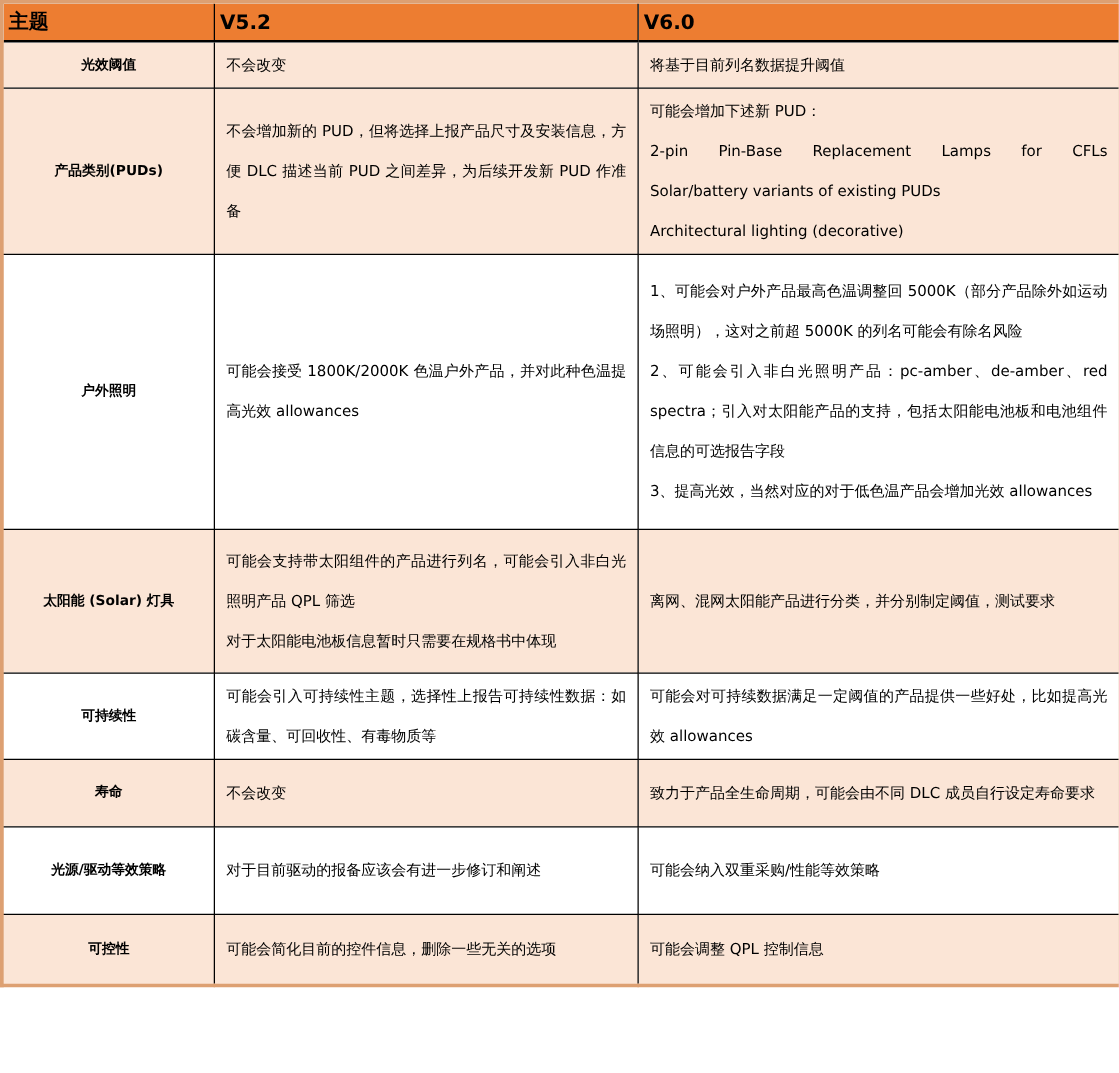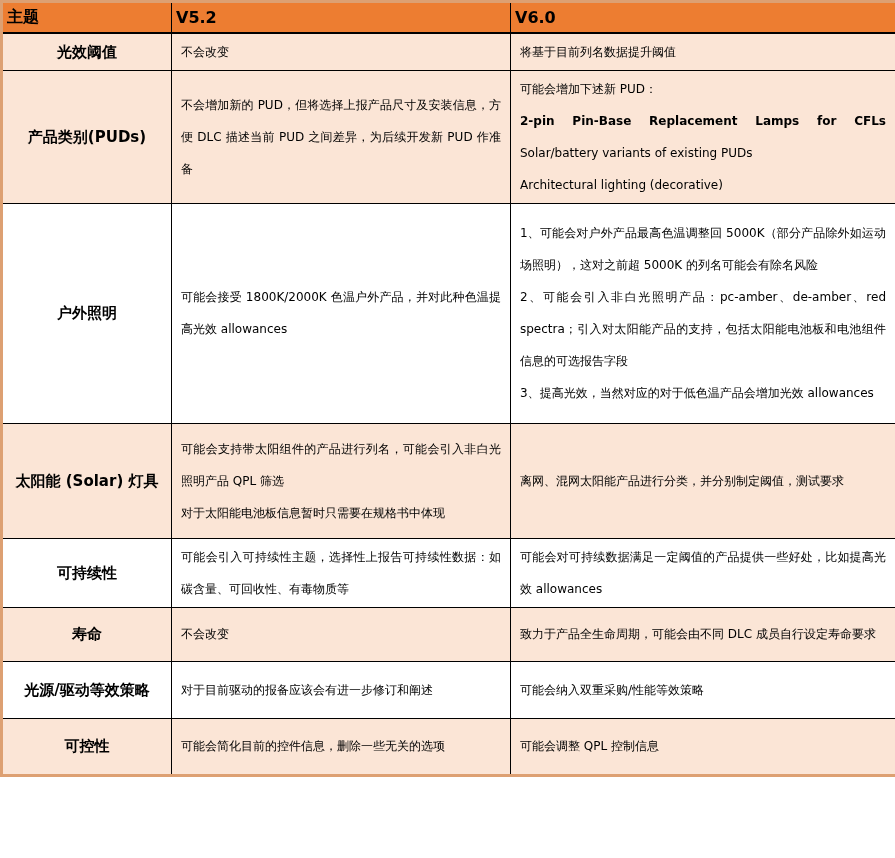--- a/index.html
+++ b/index.html
@@ -37,38 +37,37 @@
     background:var(--header-bg);
     height:31px;
     font-size:16px;
     font-weight:bold;
     text-align:left;
     border-bottom:2.5px solid var(--grid);
     padding:2px 4px;
   }
   td.topic{
     font-weight:bold;
-    font-size:15px;
+    font-size:11px;
     text-align:center;
     line-height:26px;
     background:var(--plain-bg);
   }
   td.body-cell{
     font-size:12px;
     background:var(--plain-bg);
   }
   tr.alt td{background:var(--zebra-bg);}
   p.para{
     margin:0;
     line-height:32px;
     text-align:justify;
   }
   p.para.stretch{
     text-align-last:justify;
-    font-weight:bold;
   }
   .red{color:var(--red);}
 </style>
 </head>
 <body>
 
 <table class="cmp">
   <colgroup>
     <col class="c-topic">
     <col class="c-v52">
@@ -135,21 +134,21 @@
       </tr>
       <tr class="alt" style="height: 54px;">
         <td class="topic">寿命</td>
         <td class="body-cell">
           <p class="para"><span class="">不会改变</span></p>
         </td>
         <td class="body-cell">
           <p class="para"><span class="">致力于产品全生命周期，可能会由不同 DLC 成员自行设定寿命要求</span></p>
         </td>
       </tr>
-      <tr style="height: 57px;">
+      <tr style="height: 70px;">
         <td class="topic">光源/驱动等效策略</td>
         <td class="body-cell">
           <p class="para"><span class="">对于目前驱动的报备应该会有进一步修订和阐述</span></p>
         </td>
         <td class="body-cell">
           <p class="para"><span class="">可能会纳入双重采购/性能等效策略</span></p>
         </td>
       </tr>
       <tr class="alt" style="height: 57px;">
         <td class="topic">可控性</td>

